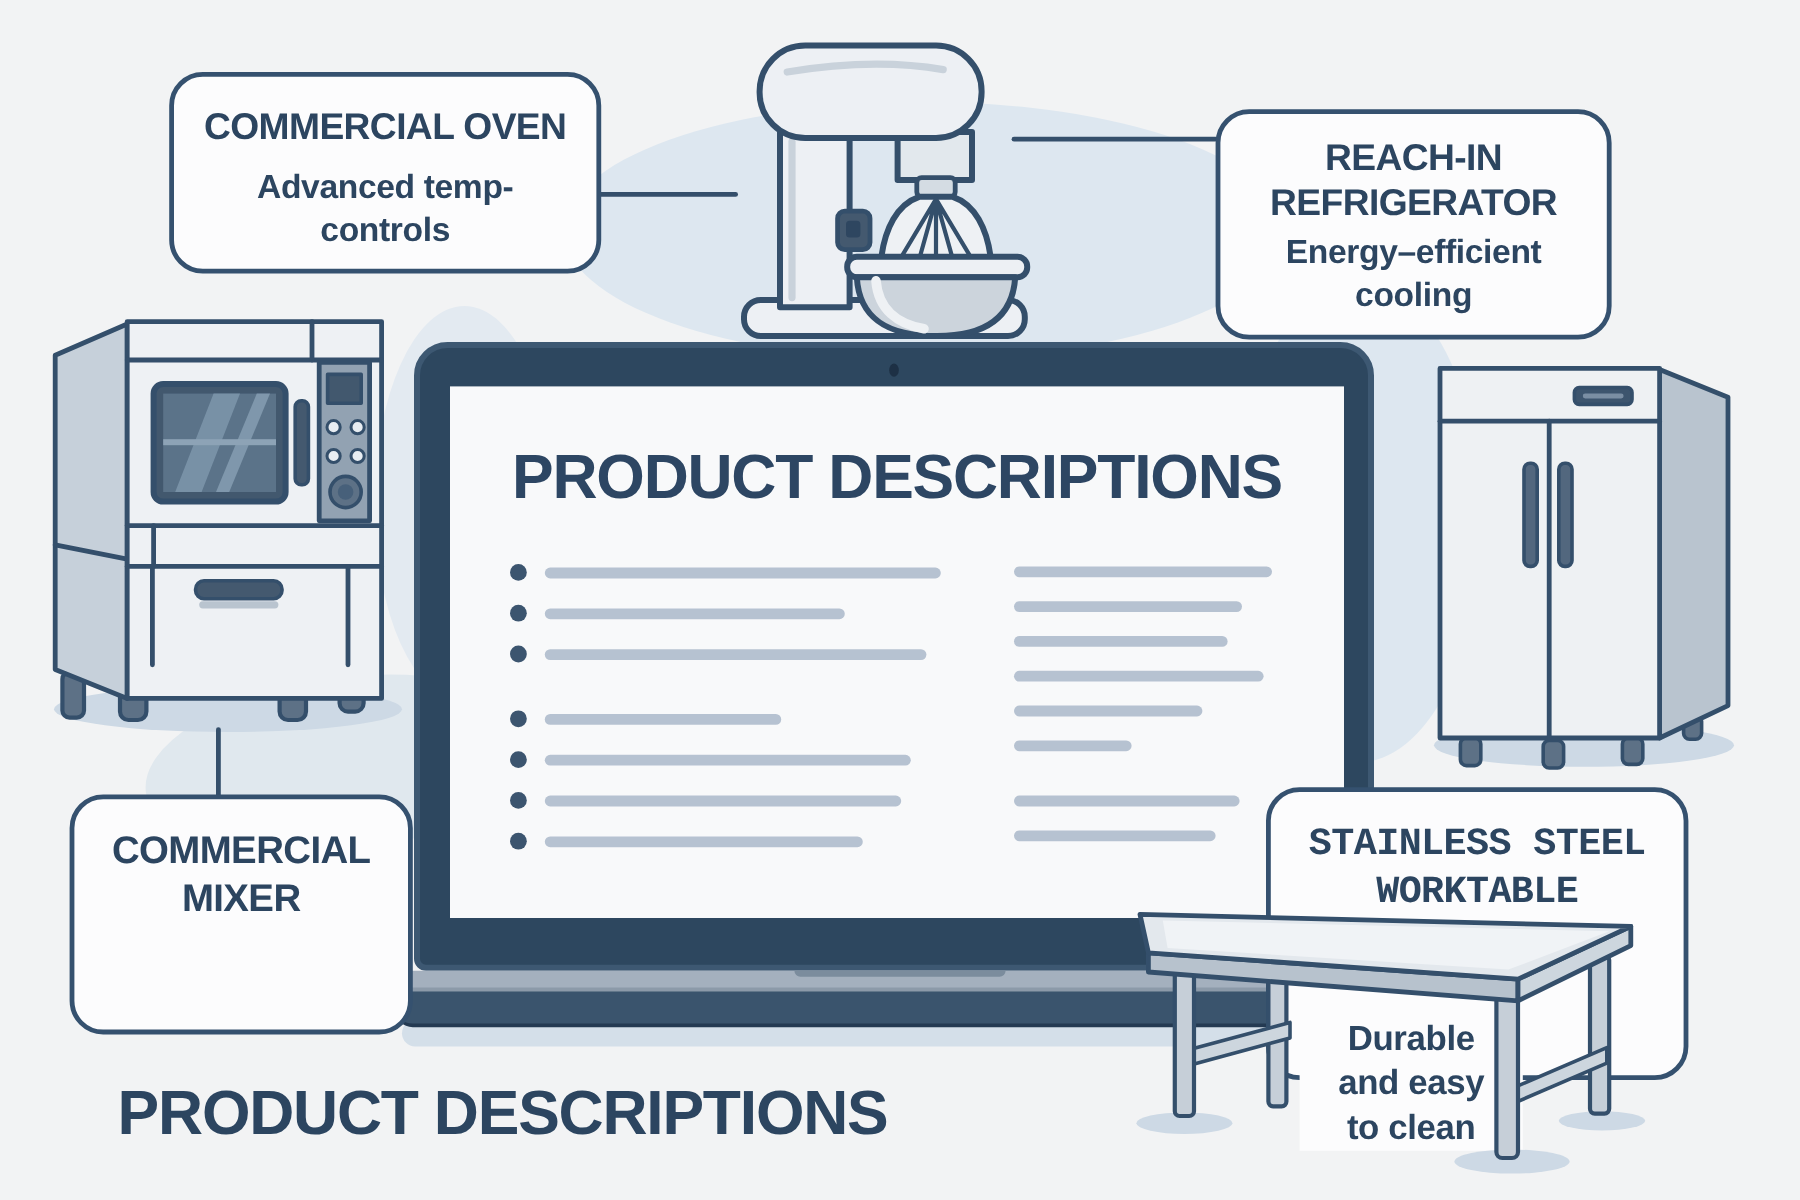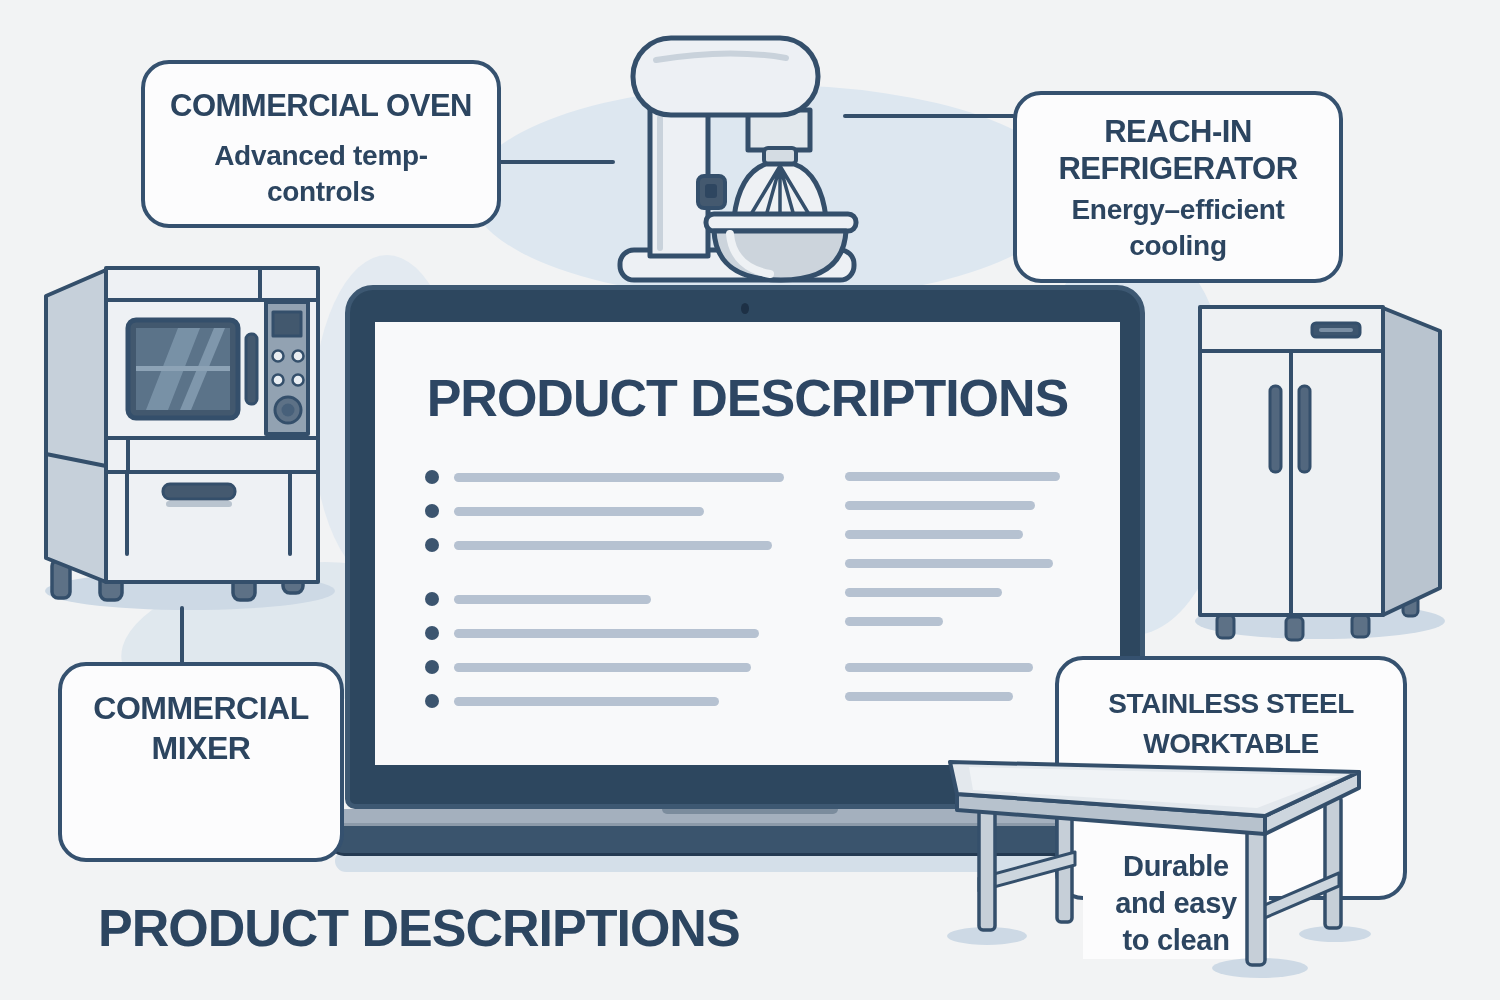--- a/index.html
+++ b/index.html
@@ -27,21 +27,21 @@
   .co-oven   { left:141px; top:60px;  width:360px; height:168px; padding-top:22px; }
   .co-oven .title { font-size:31px; line-height:40px; }
   .co-oven .sub   { font-size:28px; line-height:36px; margin-top:12px; }
   .co-fridge { left:1013px; top:55px; width:330px; height:192px; padding-top:18px;margin-top:36px; }
   .co-fridge .title { font-size:31px; line-height:37px; }
   .co-fridge .sub   { font-size:28px; line-height:36px; margin-top:5px; }
   .co-mixer  { left:58px; top:662px; width:286px; height:200px; padding-top:22px; }
   .co-mixer .title { font-size:32px; line-height:40px; }
   .co-mixer .sub   { font-size:29px; line-height:37px; margin-top:5px; }
   .co-table  { left:1055px; top:656px; width:352px; height:244px; padding-top:24px; }
-  .co-table .title { font-size:28px; line-height:40px; }
+  .co-table .title { font-size:32px; line-height:40px;font-family:Liberation Mono, monospace; }
   .co-table-sub {
     position:absolute; left:1083px; top:828px; width:186px;
     background:#fcfcfd; text-align:center; color:#2c4560;
     font-weight:bold; font-size:29px; line-height:37px;
     white-space:pre-line; letter-spacing:-0.3px;margin-top:20px;
   }
 
   
   .laptop-frame {
     position:absolute; left:345px; top:285px; width:800px; height:524px;

